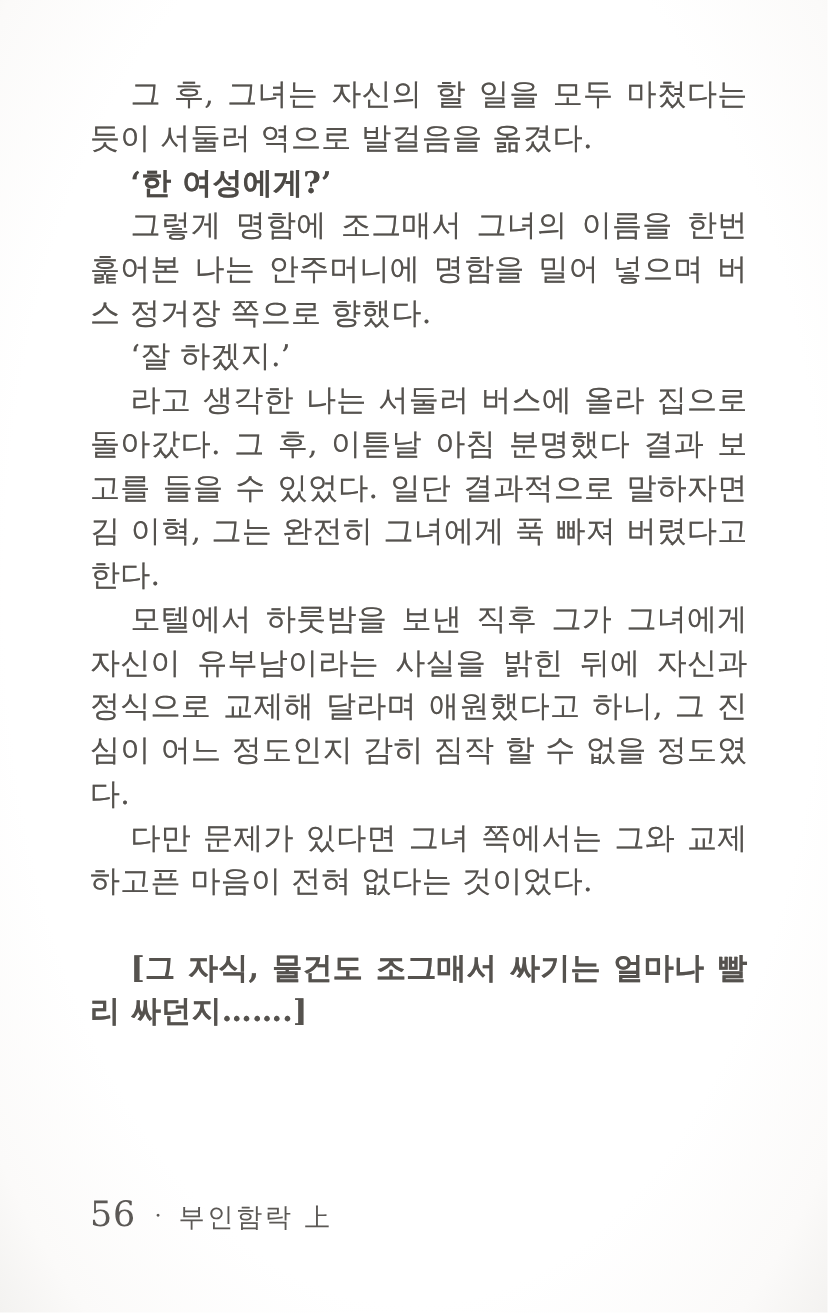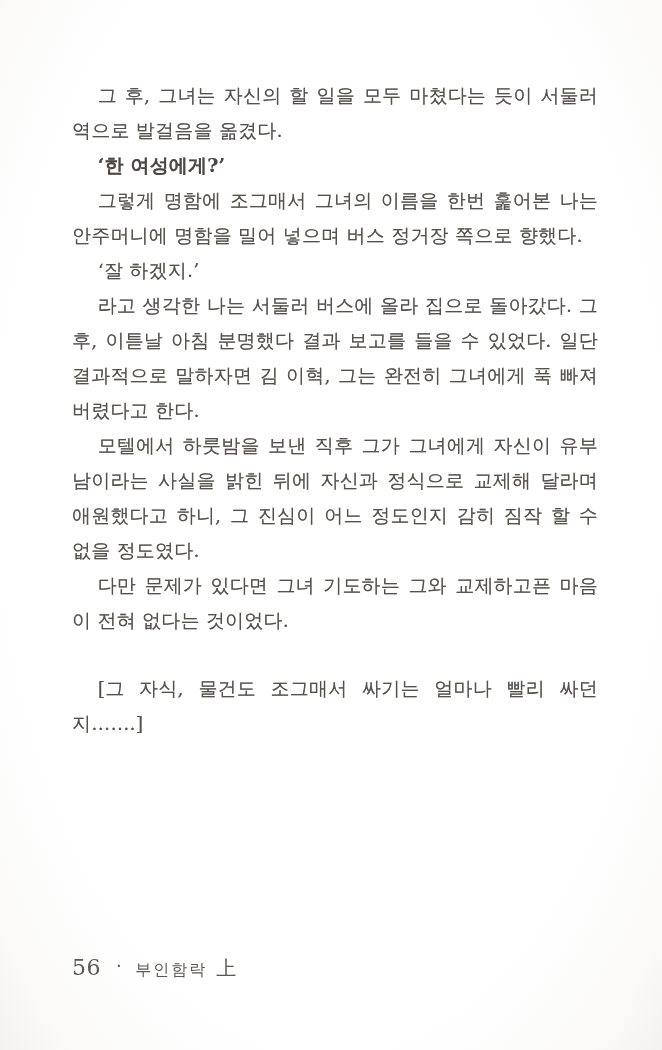--- a/index.html
+++ b/index.html
@@ -17,82 +17,83 @@
     position: relative;
     width: 662px;
     height: 1050px;
     box-sizing: border-box;
     
     background: radial-gradient(ellipse at 50% 45%, #ffffff 70%, #fbfaf9 90%, #f3f2f0 100%);
   }
   .text-block {
     position: absolute;
     left: 72px;
-    top: 78px;
+    top: 58px;
     width: 526px;
-    font-size: 19px;
+    font-size: 24px;
     line-height: 35px;
     color: #55524e;
     text-align: justify;
     letter-spacing: 0.2px;
   }
   .text-block p.para {
     margin: 0;
     text-indent: 1.35em;
     
     text-shadow: 0 0 0.4px rgba(85,82,78,0.55);
   }
   .text-block p.para.em {
     font-weight: 600;
     color: #4c4945;
   }
   .text-block p.para.gap {
     margin-top: 33px;
+    font-weight: bold;
   }
   .footer {
     position: absolute;
     left: 72px;
     top: 955px;
     display: flex;
     align-items: baseline;
     color: #5b5855;
     letter-spacing: 0.5px;
   }
   .footer .page-number {
-    font-size: 22px;
+    font-size: 28px;
   }
   .footer .sep {
     font-size: 18px;
     margin: 0 13px 0 15px;
     position: relative;
     top: -3px;
   }
   .footer .book-title {
-    font-size: 16px;
+    font-size: 21px;
     letter-spacing: 2px;
   }
   .footer .volume {
     font-size: 20px;
     margin-left: 9px;
   }
 </style>
 </head>
 <body>
 
 <div class="page">
 
   <div class="text-block">
 
   <p class="para">그 후, 그녀는 자신의 할 일을 모두 마쳤다는 듯이 서둘러 역으로 발걸음을 옮겼다.</p>
       <p class="para em">‘한 여성에게?’</p>
       <p class="para">그렇게 명함에 조그매서 그녀의 이름을 한번 훑어본 나는 안주머니에 명함을 밀어 넣으며 버스 정거장 쪽으로 향했다.</p>
       <p class="para">‘잘 하겠지.’</p>
       <p class="para">라고 생각한 나는 서둘러 버스에 올라 집으로 돌아갔다. 그 후, 이튿날 아침 분명했다 결과 보고를 들을 수 있었다. 일단 결과적으로 말하자면 김 이혁, 그는 완전히 그녀에게 푹 빠져 버렸다고 한다.</p>
       <p class="para">모텔에서 하룻밤을 보낸 직후 그가 그녀에게 자신이 유부남이라는 사실을 밝힌 뒤에 자신과 정식으로 교제해 달라며 애원했다고 하니, 그 진심이 어느 정도인지 감히 짐작 할 수 없을 정도였다.</p>
-      <p class="para">다만 문제가 있다면 그녀 기도하는 그와 교제하고픈 마음이 전혀 없다는 것이었다.</p>
+      <p class="para">다만 문제가 있다면 그녀 쪽에서는 그와 교제하고픈 마음이 전혀 없다는 것이었다.</p>
       <p class="para gap">[그 자식, 물건도 조그매서 싸기는 얼마나 빨리 싸던지…….]</p>
     </div>
 
   <div class="footer">
     <span class="page-number">56</span>
     <span class="sep">·</span>
     <span class="book-title">부인함락</span>
     <span class="volume">上</span>
   </div>
 

